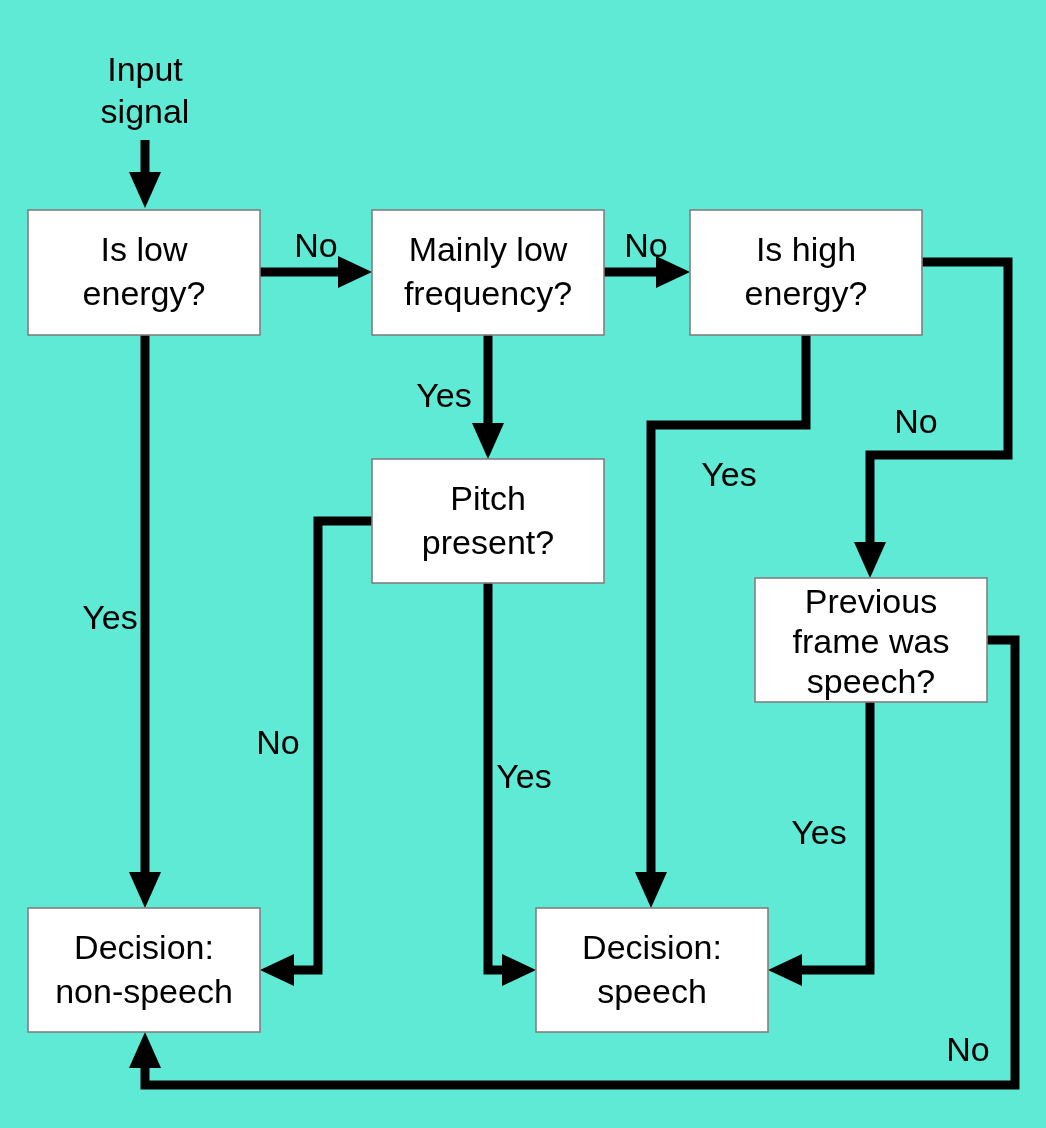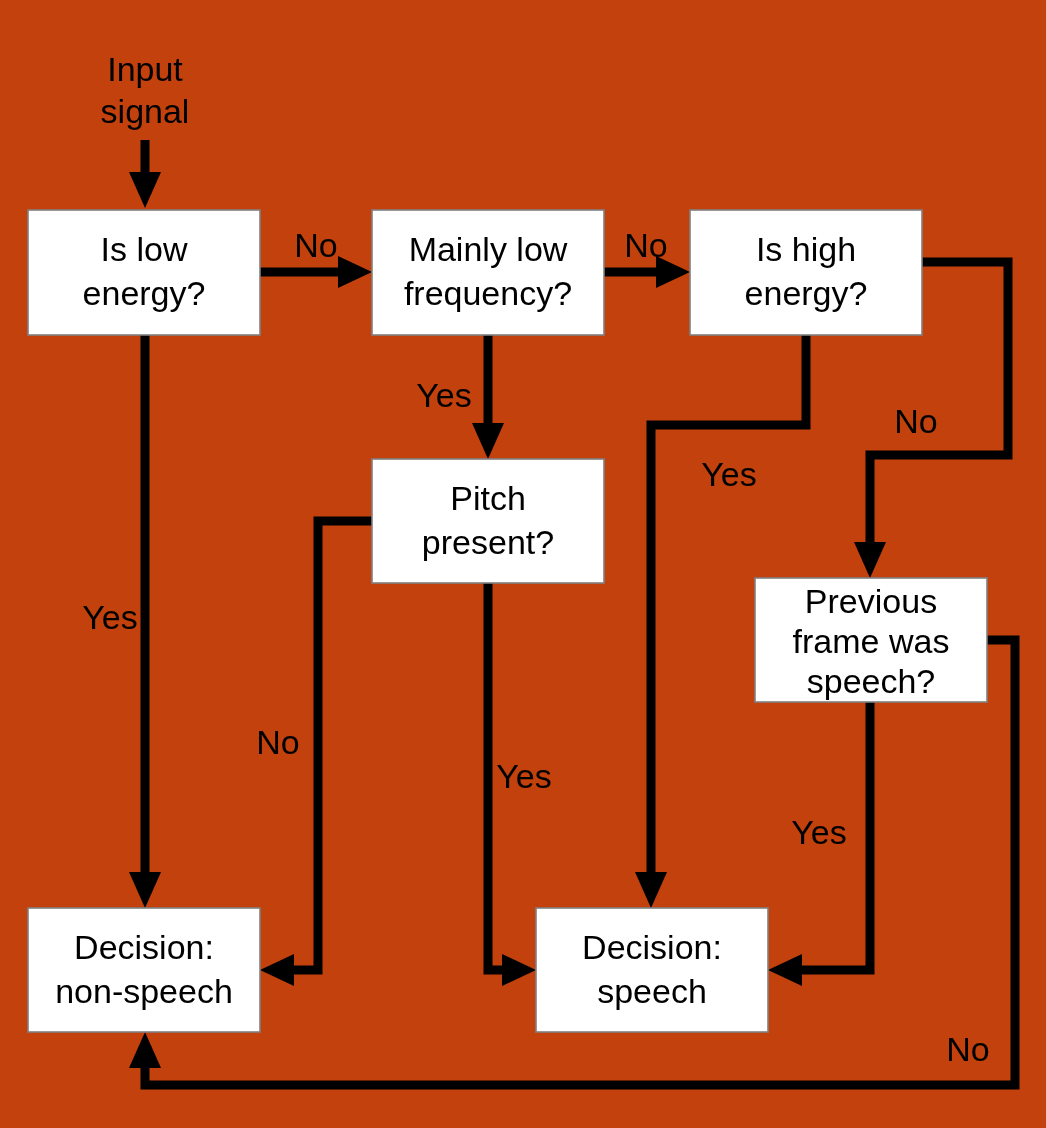--- a/index.html
+++ b/index.html
@@ -7,21 +7,21 @@
     padding: 0;
     background: #ffffff;
   }
   body {
     font-family: "Liberation Sans", sans-serif;
   }
   #flowchart-root {
     position: relative;
     width: 1046px;
     height: 1128px;
-    background: #c2410c;
+    background: #5eead4;
     overflow: hidden;
   }
   svg.diagram {
     position: absolute;
     top: 0;
     left: 0;
     width: 1046px;
     height: 1128px;
   }
   .node-box {

